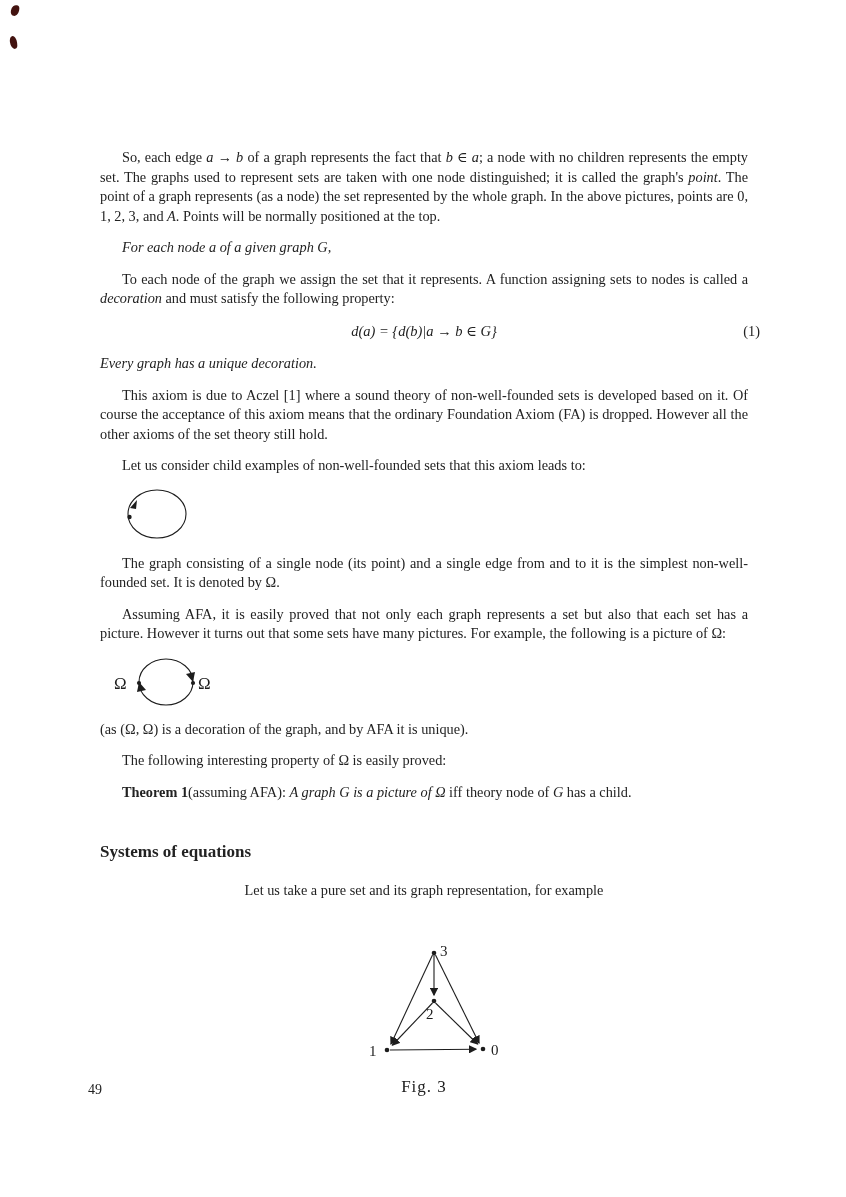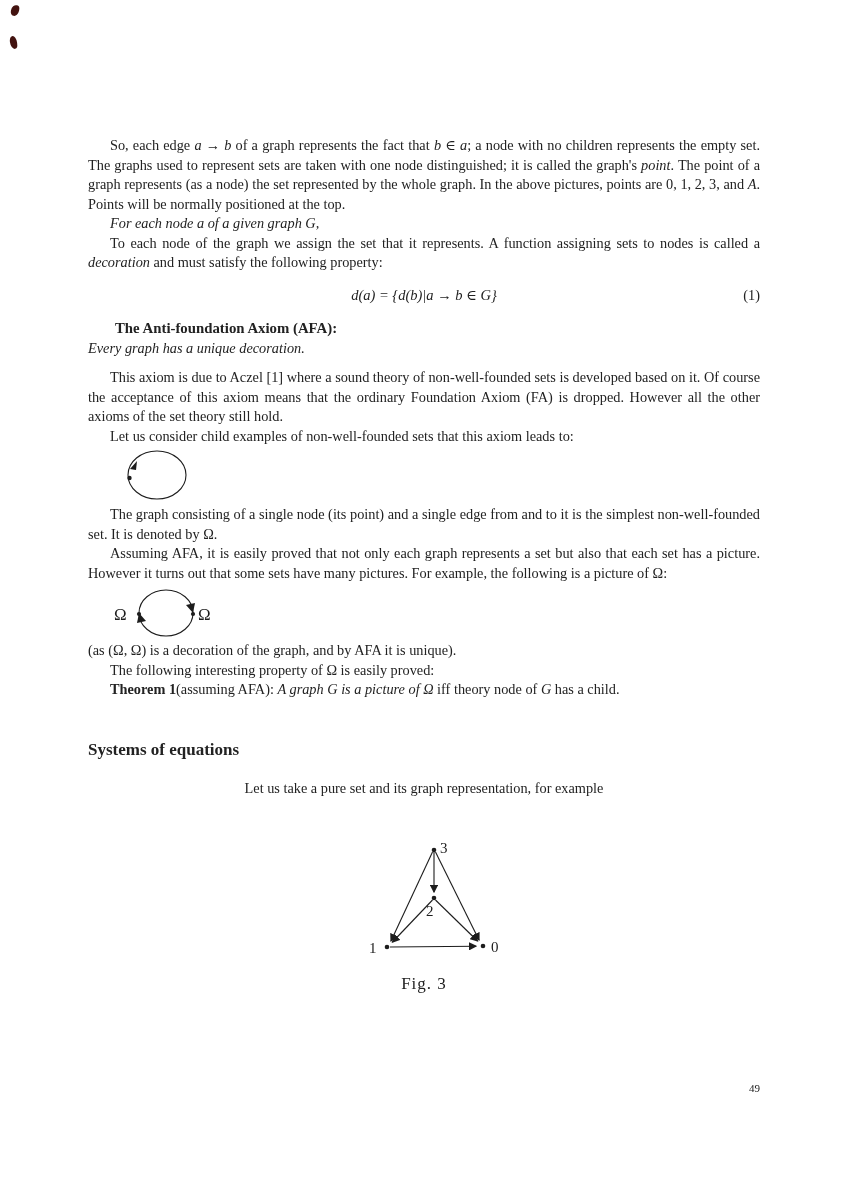--- a/index.html
+++ b/index.html
@@ -5,36 +5,36 @@
   html,body{margin:0;padding:0;}
   body{
     width:846px;height:1197px;background:#ffffff;position:relative;
     font-family:"Liberation Serif","DejaVu Serif",serif;color:#222;
     overflow:hidden;
   }
   .content{
     position:absolute;left:88px;top:136px;width:672px;
     font-size:14.3px;line-height:19.5px;text-align:justify;
   }
-  p{margin:0;}
+  p{margin:12px;}
   .indent{text-indent:22px;}
   .it{font-style:italic;}
   .bd{font-weight:bold;}
   .eq-row{display:flex;align-items:center;margin:13px 0 13px 0;gap:44px;}
   .eq-formula{flex:1;text-align:center;font-style:italic;font-size:14.5px;}
   .eq-num{width:40px;text-align:right;font-style:normal;}
   .afa-head{margin-top:14px;text-indent:27px;font-weight:bold;font-size:14.8px;}
   .fig{margin:0;}
   .fig-selfloop{margin:3px 0 2px 35px;height:54px;}
   .fig-omega{margin:4px 0 2px 22px;height:52px;}
   .fig3-wrap{margin-top:37px;margin-left:246px;height:126px;}
   .fig3-caption{text-align:center;margin-top:13px;font-size:17px;letter-spacing:1px;}
   .section-head{margin-top:37px;font-size:17px;font-weight:bold;line-height:26px;text-align:left;}
   .intro{margin-top:16px;text-align:center;}
-  .pagenum{position:absolute;top:1082px;left:88px;width:672px;text-align:right;font-size:11px;}
+  .pagenum{position:absolute;top:1082px;left:88px;width:672px;text-align:left;font-size:14px;}
   svg{display:block;}
   .gline{stroke:#1d1d1d;stroke-width:1.1;fill:none;}
   .gdot{fill:#1d1d1d;stroke:none;}
   .glabel{font-family:"Liberation Serif","DejaVu Serif",serif;font-size:15px;fill:#1d1d1d;}
   .omega-label{font-family:"Liberation Serif","DejaVu Serif",serif;font-size:17px;fill:#1d1d1d;}
   .ink-mark{position:absolute;background:#431310;}
   .ink-mark.m1{left:11px;top:5px;width:8px;height:11px;border-radius:60% 40% 55% 45%;transform:rotate(12deg);}
   .ink-mark.m2{left:10px;top:36px;width:7px;height:13px;border-radius:45% 55% 40% 60%;transform:rotate(-8deg);}
 </style>
 </head>
@@ -50,21 +50,20 @@
   <p class="indent it">For each node a of a given graph G,</p>
 
   <p class="indent"><span>To each node of the graph we assign the set that it represents. A function assigning sets to nodes is called a </span><span class="it">decoration</span><span> and must satisfy the following property:</span></p>
 
   <div class="eq-row">
     <span class="eq-num"></span>
     <span class="eq-formula">d(a) = {d(b)|a → b ∈ G}</span>
     <span class="eq-num">(1)</span>
   </div>
 
-  <p class="afa-head">The Anti-foundation Axiom (AFA):</p>
   <p class="it">Every graph has a unique decoration.</p>
 
   <p class="indent" style="margin-top:10px;">This axiom is due to Aczel [1] where a sound theory of non-well-founded sets is developed based on it. Of course the acceptance of this axiom means that the ordinary Foundation Axiom (FA) is dropped. However all the other axioms of the set theory still hold.</p>
   <p class="indent">Let us consider child examples of non-well-founded sets that this axiom leads to:</p>
 
   <div class="fig fig-selfloop">
     <svg width="72" height="54" viewBox="0 0 72 54">
       <ellipse class="gline" cx="34" cy="26" rx="29" ry="24"></ellipse>
       <circle class="gdot" cx="6.5" cy="29" r="2.2"></circle>
       <polygon class="gdot" points="7,20 14,12 13,21"></polygon>

